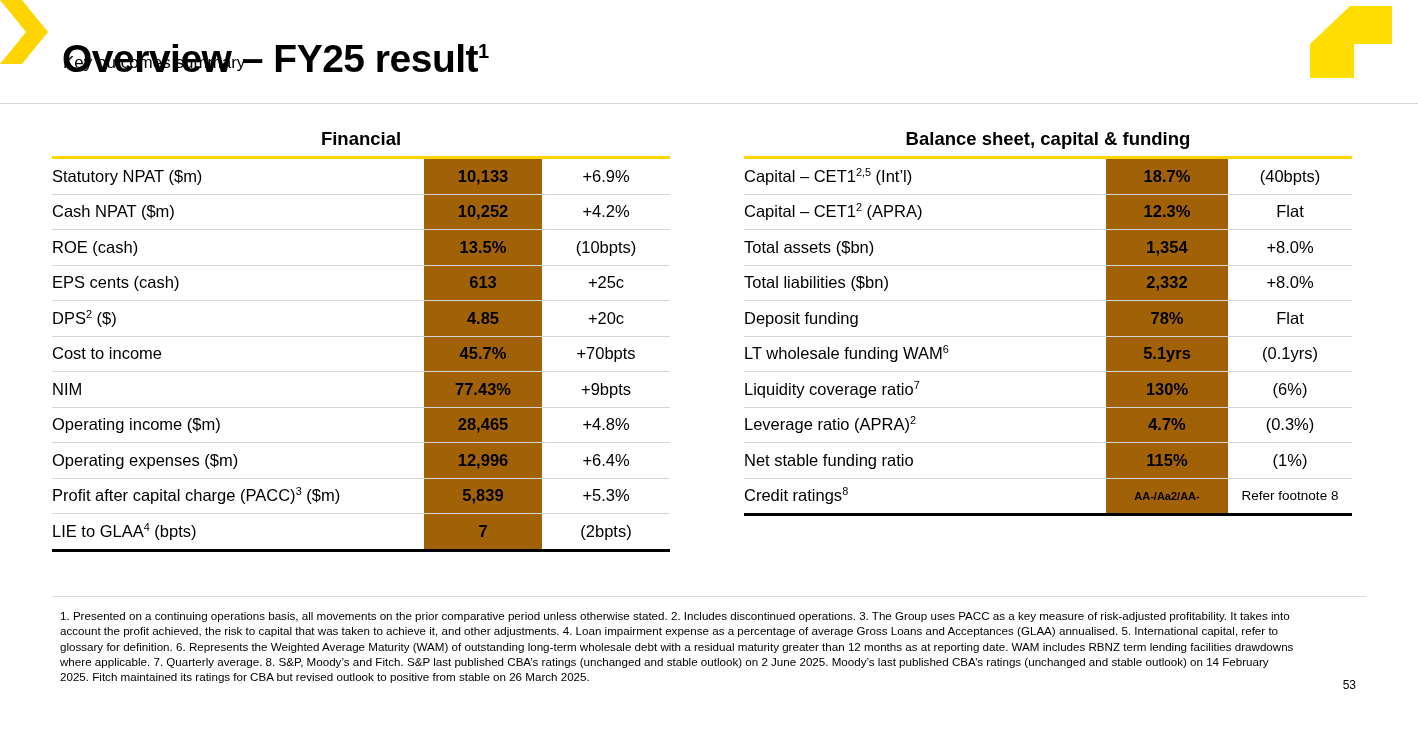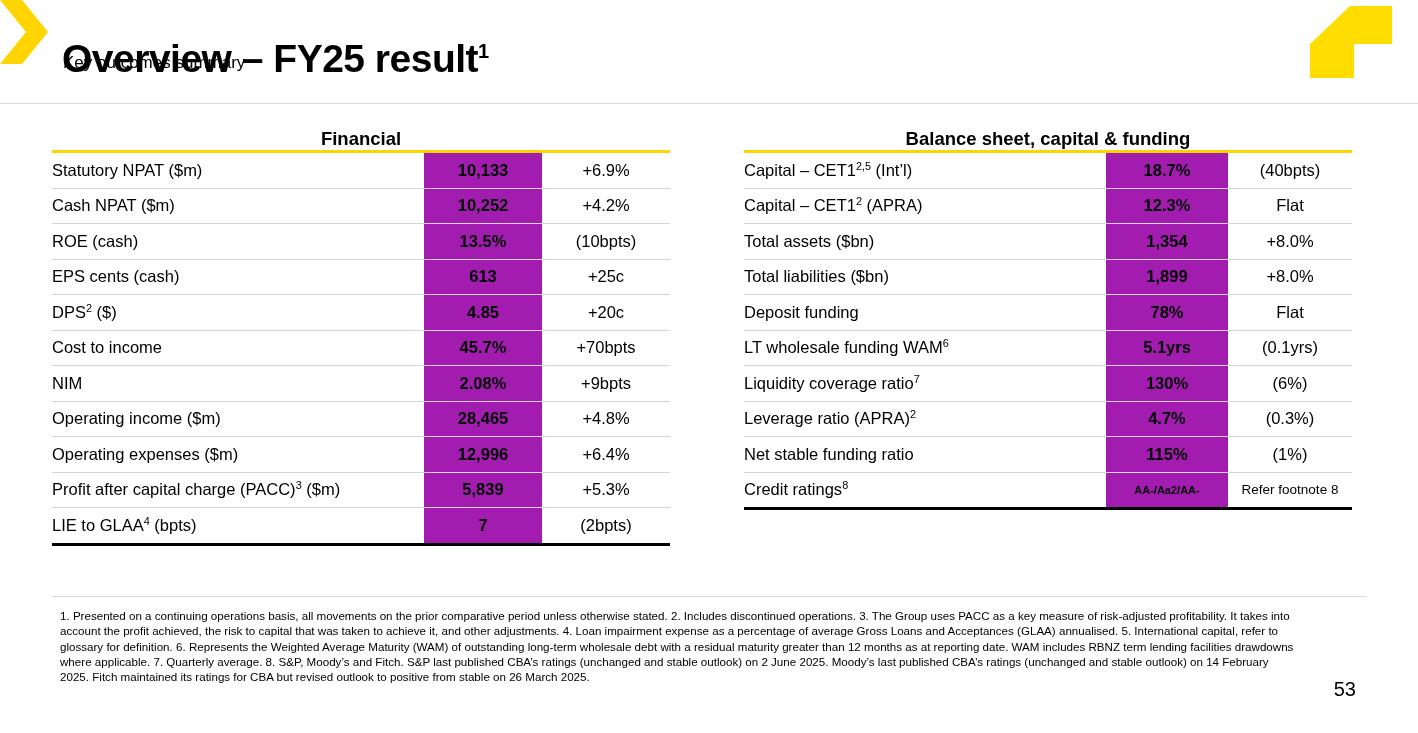--- a/index.html
+++ b/index.html
@@ -80,21 +80,21 @@
     position: absolute;
     top: 128px;
   }
   .panel.left  { left: 52px;  width: 618px; }
   .panel.right { left: 744px; width: 608px; }
 
   .panel-heading {
     text-align: center;
     font-size: 18.5px;
     font-weight: bold;
-    padding-bottom: 0;
+    padding-bottom: 6px;
   }
   .panel-rule {
     height: 3px;
     background: #ffd400;
     margin-bottom: 0;
   }
 
   table.kv {
     border-collapse: collapse;
     width: 100%;
@@ -115,21 +115,21 @@
     background: #000000;
   }
 
   td.label {
     padding-left: 14px;
     text-align: left;
   }
   td.value {
     text-align: center;
     font-weight: bold;
-    background: #a21caf;
+    background: #a16207;
   }
   td.delta {
     text-align: center;
     font-weight: normal;
   }
 
   .left  td.label { width: 372px; }
   .left  td.value { width: 118px; }
   .left  td.delta { width: 128px; margin-left: 21px; }
 
@@ -161,21 +161,21 @@
     top: 608px;
     width: 1240px;
     font-size: 11.6px;
     line-height: 1.32;
     text-align: left;
   }
   .page-number {
     position: absolute;
     right: 62px;
     top: 678px;
-    font-size: 20px;
+    font-size: 12px;
     text-align: right;
   }
 </style>
 </head>
 <body>
 
 <div class="slide">
 
   <div class="corner-chevron">
     <svg width="56" height="68" viewBox="0 0 56 68" xmlns="http://www.w3.org/2000/svg">
@@ -225,21 +225,21 @@
             <td class="value">4.85</td>
             <td class="delta">+20c</td>
           </tr>
           <tr>
             <td class="label"><span>Cost to income</span></td>
             <td class="value">45.7%</td>
             <td class="delta">+70bpts</td>
           </tr>
           <tr>
             <td class="label"><span>NIM</span></td>
-            <td class="value">2.08%</td>
+            <td class="value">77.43%</td>
             <td class="delta">+9bpts</td>
           </tr>
           <tr>
             <td class="label"><span>Operating income ($m)</span></td>
             <td class="value">28,465</td>
             <td class="delta">+4.8%</td>
           </tr>
           <tr>
             <td class="label"><span>Operating expenses ($m)</span></td>
             <td class="value">12,996</td>
@@ -275,21 +275,21 @@
             <td class="value">12.3%</td>
             <td class="delta">Flat</td>
           </tr>
           <tr>
             <td class="label"><span>Total assets ($bn)</span></td>
             <td class="value">1,354</td>
             <td class="delta">+8.0%</td>
           </tr>
           <tr>
             <td class="label"><span>Total liabilities ($bn)</span></td>
-            <td class="value">1,899</td>
+            <td class="value">2,332</td>
             <td class="delta">+8.0%</td>
           </tr>
           <tr>
             <td class="label"><span>Deposit funding</span></td>
             <td class="value">78%</td>
             <td class="delta">Flat</td>
           </tr>
           <tr>
             <td class="label"><span>LT wholesale funding WAM</span><sup>6</sup></td>
             <td class="value">5.1yrs</td>

